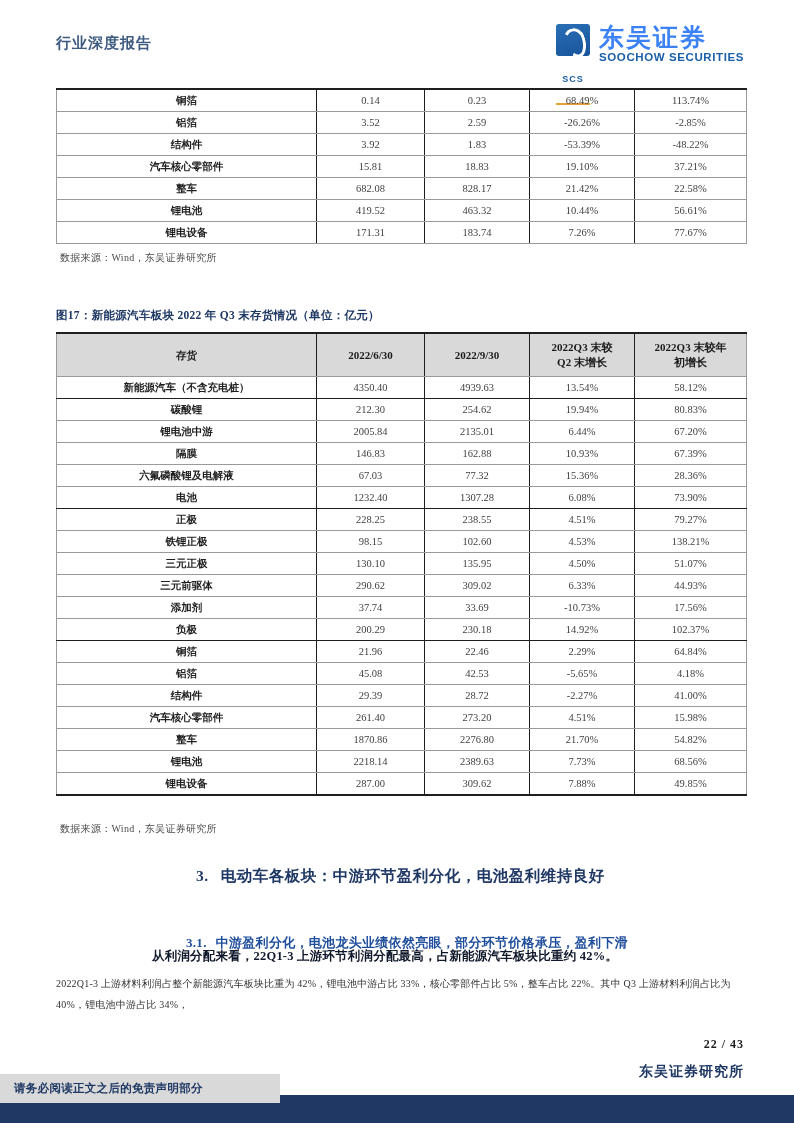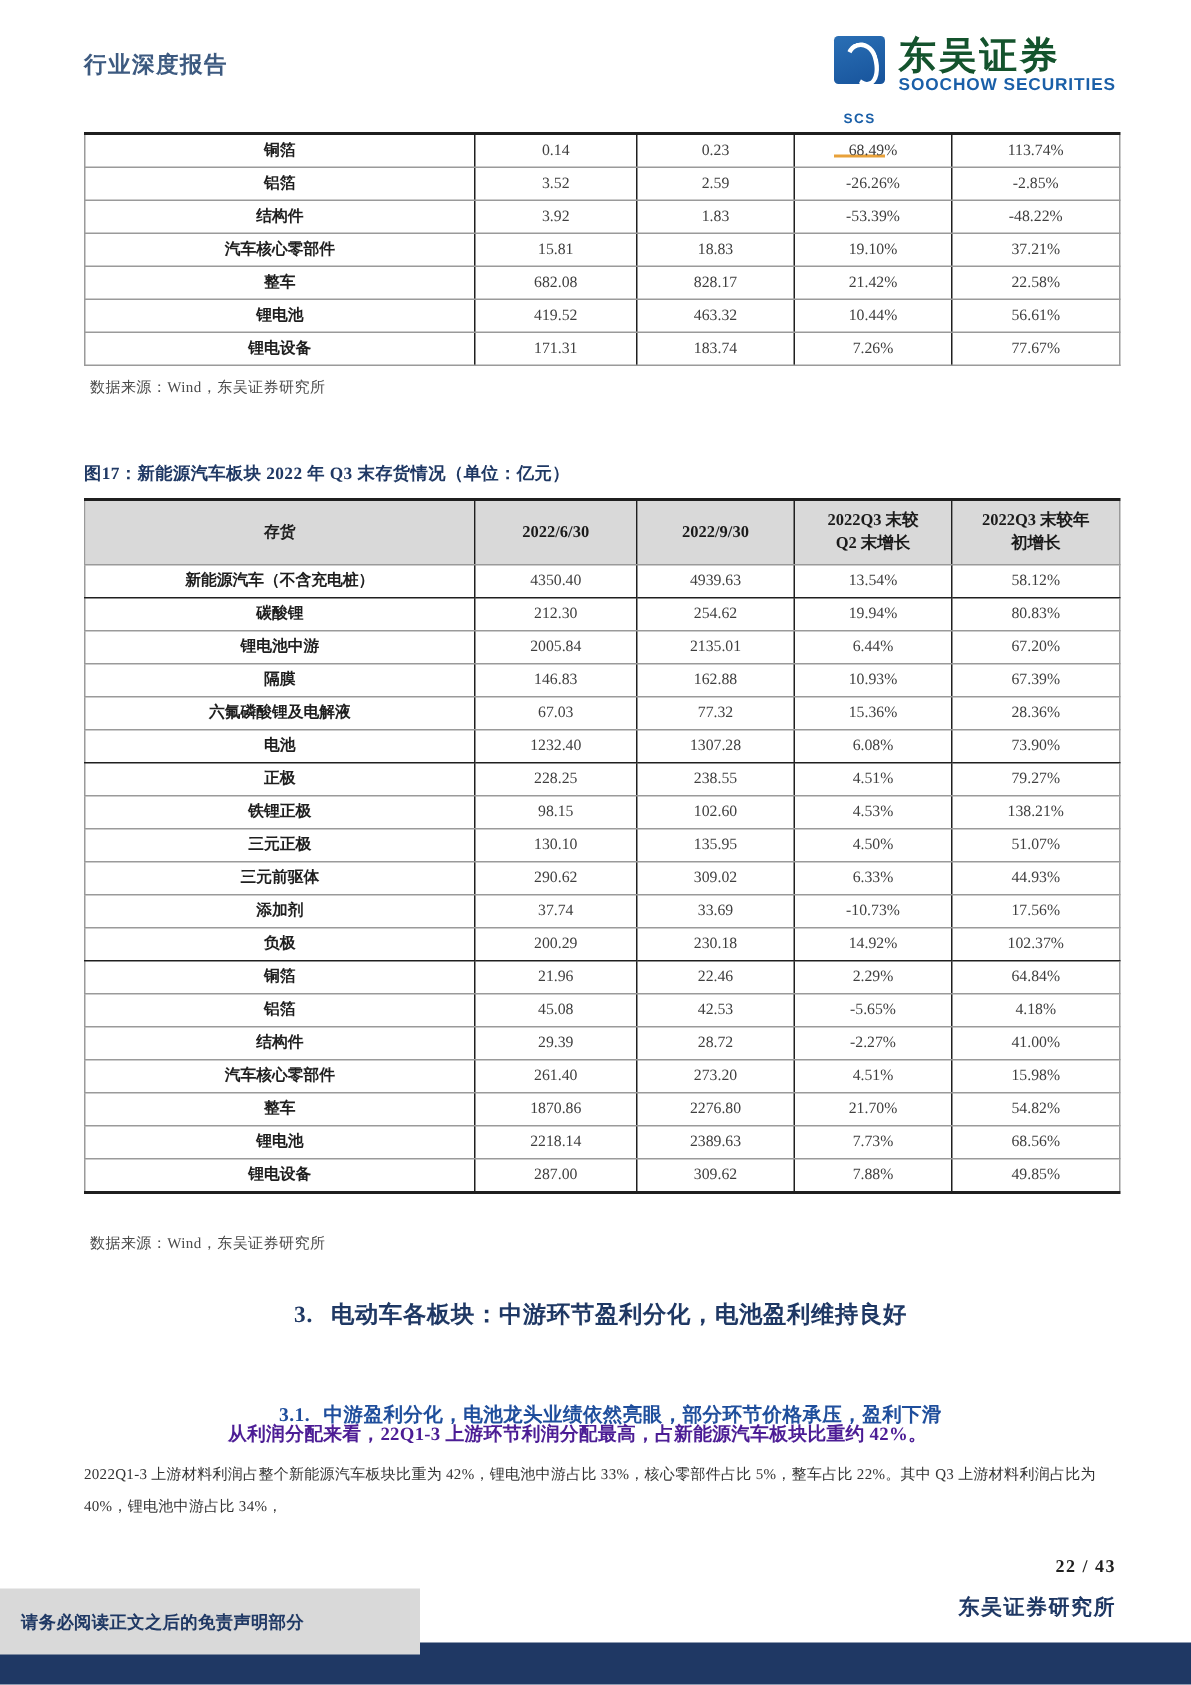--- a/index.html
+++ b/index.html
@@ -82,21 +82,21 @@
     background: #e8a13a;
   }
   .logo-text {
     display: flex;
     flex-direction: column;
     gap: 1px;
   }
   .logo-cn {
     font-size: 25px;
     font-weight: bold;
-    color: #14532d;
+    color: #3b82f6;
     letter-spacing: 2px;
     line-height: 26px;
     font-family: "Liberation Sans", sans-serif;
   }
   .logo-en {
     font-size: 11.5px;
     font-weight: bold;
     color: #1a5fa8;
     letter-spacing: 0.6px;
     font-family: "Liberation Sans", sans-serif;
@@ -194,21 +194,21 @@
     letter-spacing: 0.3px;
     margin-top: 20px;
   }
   .heading-2 .num { margin-right: 9px; }
   .body-lead {
     position: absolute;
     left: 152px;
     top: 948px;
     font-size: 12.5px;
     font-weight: bold;
-    color: #4c1d95;
+    color: #0f172a;
     letter-spacing: 0.2px;
   }
   .body-para {
     position: absolute;
     left: 56px;
     top: 973px;
     width: 690px;
     font-size: 10px;
     color: #333333;
     line-height: 21px;
@@ -240,21 +240,21 @@
     bottom: 0;
     width: 794px;
     height: 28px;
     background: #1f3864;
   }
   .footer-disclaimer {
     position: absolute;
     left: 0;
     bottom: 20px;
     width: 280px;
-    height: 44px;
+    height: 29px;
     background: #d9d9d9;
     display: flex;
     align-items: center;
     padding-left: 14px;
     box-sizing: border-box;
     font-size: 11.5px;
     font-weight: bold;
     color: #1f3864;
     letter-spacing: 0.3px;
   }

